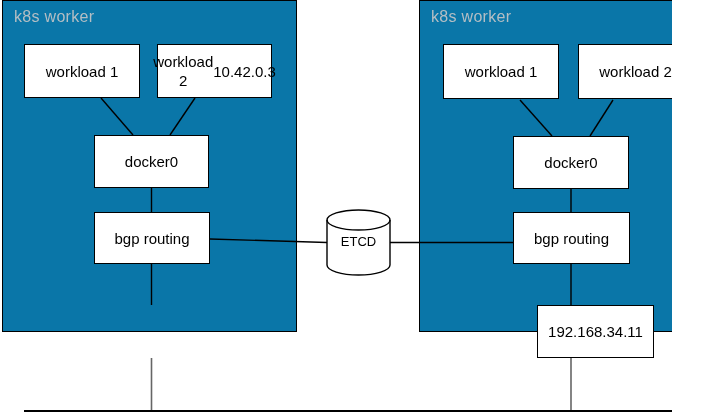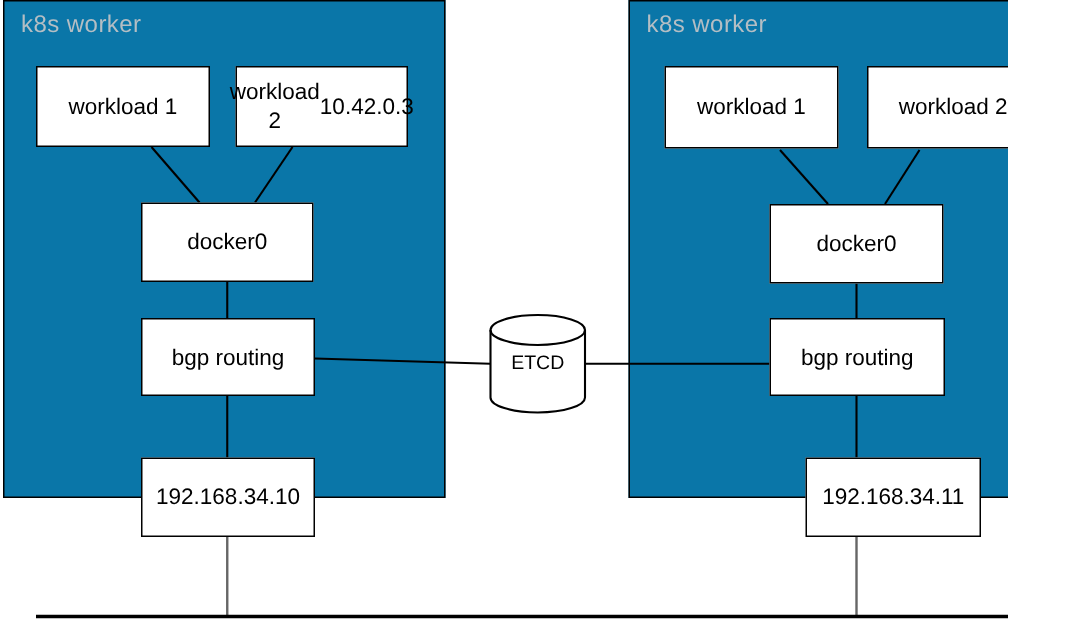--- a/index.html
+++ b/index.html
@@ -79,23 +79,20 @@
   <div class="node" style="left:157px; top:44px; width:115px; height:54px;">
     <span>workload 2</span>
     <span>10.42.0.3</span>
   </div>
   <div class="node" style="left:94px; top:135px; width:115px; height:53px;">
     <span>docker0</span>
   </div>
   <div class="node" style="left:94px; top:212px; width:116px; height:52px;">
     <span>bgp routing</span>
   </div>
-  <div class="node" style="left:94px; top:305px; width:116px; height:53px;">
-    <span>192.168.34.10</span>
-  </div>
 
   <div class="node" style="left:443px; top:44px; width:116px; height:55px;">
     <span>workload 1</span>
   </div>
   <div class="node" style="left:578px; top:44px; width:115px; height:55px;">
     <span>workload 2</span>
   </div>
   <div class="node" style="left:513px; top:136px; width:116px; height:53px;">
     <span>docker0</span>
   </div>

